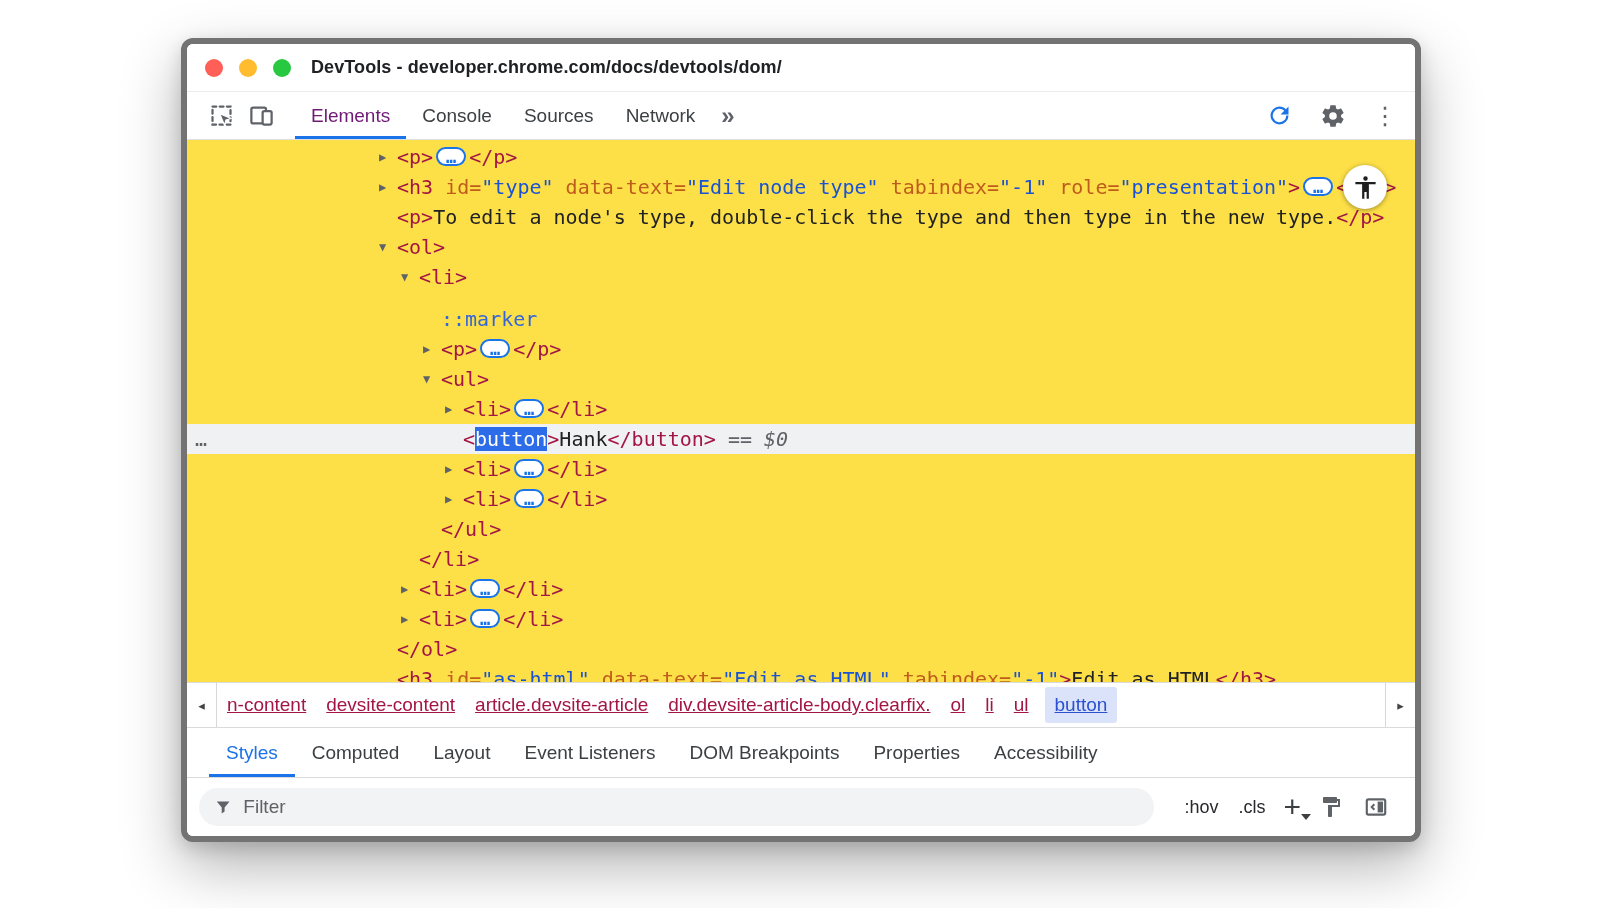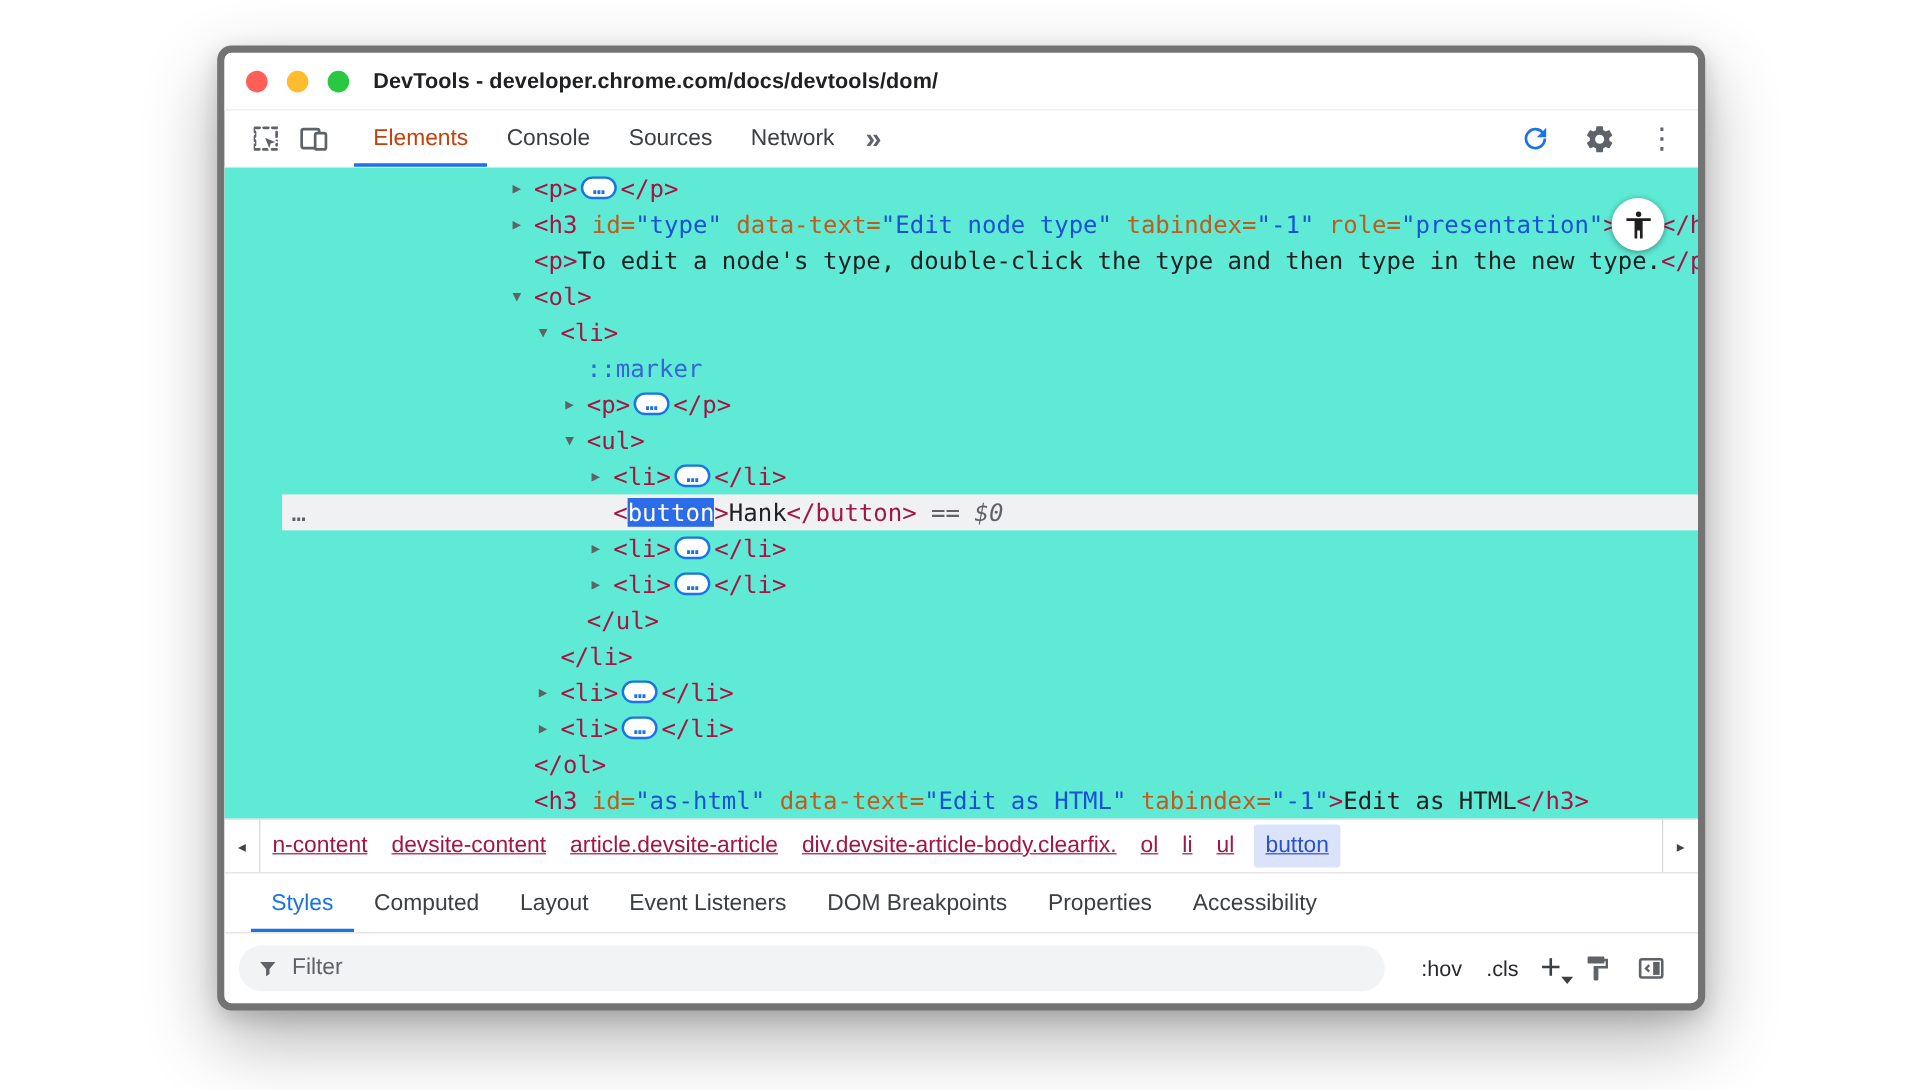--- a/index.html
+++ b/index.html
@@ -23,29 +23,29 @@
   .light.green  { background:#28c840; }
   .title { font-size:18px; font-weight:700; color:#202124; letter-spacing:.1px; }
 
   
   .toolbar { height:48px; flex:0 0 48px; display:flex; align-items:stretch;
              border-bottom:1px solid #e0e0e0; padding:0 12px 0 14px; }
   .tb-icon { width:40px; display:flex; align-items:center; justify-content:center; cursor:pointer; }
   .tabs { display:flex; margin-left:14px; }
   .tab { display:flex; align-items:center; padding:0 16px; font-size:19px; font-weight:500;
          color:#3c4043; cursor:pointer; position:relative; white-space:nowrap; }
-  .tab.active { color:#c2410c; box-shadow:inset 0 -3px 0 #1a73e8; }
+  .tab.active { color:#701a75; box-shadow:inset 0 -3px 0 #1a73e8; }
   .more-tabs { display:flex; align-items:center; padding:0 10px; color:#5f6368;
                font-size:24px; font-weight:700; cursor:pointer; }
   .tb-right { margin-left:auto; display:flex; align-items:center; gap:14px; }
   .kebab { font-size:24px; color:#5f6368; padding:0 6px; cursor:pointer; }
 
   
   .tree { flex:1 1 auto; position:relative; overflow:hidden; padding-top:2px;
-          font-family:"DejaVu Sans Mono", monospace; font-size:20px; background:#5eead4;padding-left:48px; }
+          font-family:"DejaVu Sans Mono", monospace; font-size:20px; background:#fde047; }
   .tree-line { height:30px; line-height:30px; white-space:nowrap; position:relative; }
   .tree-line.selected { background:#f0f1f2; }
   .arrow { display:inline-block; width:18px; font-size:12px; color:#5f6368;
            vertical-align:middle; transform:translateY(-2px); }
   .tk-t   { color:#a31545; }
   .tk-a   { color:#bf5b1d; }
   .tk-v   { color:#1a52d5; }
   .tk-x   { color:#202124; }
   .tk-m   { color:#3566d9; }
   .tk-eq  { color:#5f6368; }
@@ -151,21 +151,21 @@
     <div class="a11y-badge">
       <svg width="27" height="27" viewBox="0 0 24 24" fill="#1f1f1f">
         <path d="M12 2a2 2 0 110 4 2 2 0 010-4zm9 7h-6v13h-2v-6h-2v6H9V9H3V7h18v2z"></path>
       </svg>
     </div>
   <div class="tree-line" style="padding-left: 192px;"><span class="arrow">▶</span><span class="tk-t">&lt;p&gt;</span><span class="pill">…</span><span class="tk-t">&lt;/p&gt;</span></div>
       <div class="tree-line" style="padding-left: 192px;"><span class="arrow">▶</span><span class="tk-t">&lt;h3</span><span class="tk-a"> id=</span><span class="tk-v">"type"</span><span class="tk-a"> data-text=</span><span class="tk-v">"Edit node type"</span><span class="tk-a"> tabindex=</span><span class="tk-v">"-1"</span><span class="tk-a"> role=</span><span class="tk-v">"presentation"</span><span class="tk-t">&gt;</span><span class="pill">…</span><span class="tk-t">&lt;/h3&gt;</span></div>
       <div class="tree-line" style="padding-left: 192px;"><span class="arrow"></span><span class="tk-t">&lt;p&gt;</span><span class="tk-x">To edit a node's type, double-click the type and then type in the new type.</span><span class="tk-t">&lt;/p&gt;</span></div>
       <div class="tree-line" style="padding-left: 192px;"><span class="arrow">▼</span><span class="tk-t">&lt;ol&gt;</span></div>
       <div class="tree-line" style="padding-left: 214px;"><span class="arrow">▼</span><span class="tk-t">&lt;li&gt;</span></div>
-      <div class="tree-line" style="padding-left: 236px;"><span class="arrow"></span><span class="tk-m">::marker</span></div>
+      <div class="tree-line" style="padding-left: 236px; margin-top: 12px;"><span class="arrow"></span><span class="tk-m">::marker</span></div>
       <div class="tree-line" style="padding-left: 236px;"><span class="arrow">▶</span><span class="tk-t">&lt;p&gt;</span><span class="pill">…</span><span class="tk-t">&lt;/p&gt;</span></div>
       <div class="tree-line" style="padding-left: 236px;"><span class="arrow">▼</span><span class="tk-t">&lt;ul&gt;</span></div>
       <div class="tree-line" style="padding-left: 258px;"><span class="arrow">▶</span><span class="tk-t">&lt;li&gt;</span><span class="pill">…</span><span class="tk-t">&lt;/li&gt;</span></div>
       <div class="tree-line selected" style="padding-left: 258px;"><span class="arrow"></span><span class="tk-t">&lt;</span><span class="tk-sel">button</span><span class="tk-t">&gt;</span><span class="tk-x">Hank</span><span class="tk-t">&lt;/button&gt;</span><span class="tk-eq"> == </span><span class="tk-d">$0</span><span class="gutter">…</span></div>
       <div class="tree-line" style="padding-left: 258px;"><span class="arrow">▶</span><span class="tk-t">&lt;li&gt;</span><span class="pill">…</span><span class="tk-t">&lt;/li&gt;</span></div>
       <div class="tree-line" style="padding-left: 258px;"><span class="arrow">▶</span><span class="tk-t">&lt;li&gt;</span><span class="pill">…</span><span class="tk-t">&lt;/li&gt;</span></div>
       <div class="tree-line" style="padding-left: 236px;"><span class="arrow"></span><span class="tk-t">&lt;/ul&gt;</span></div>
       <div class="tree-line" style="padding-left: 214px;"><span class="arrow"></span><span class="tk-t">&lt;/li&gt;</span></div>
       <div class="tree-line" style="padding-left: 214px;"><span class="arrow">▶</span><span class="tk-t">&lt;li&gt;</span><span class="pill">…</span><span class="tk-t">&lt;/li&gt;</span></div>
       <div class="tree-line" style="padding-left: 214px;"><span class="arrow">▶</span><span class="tk-t">&lt;li&gt;</span><span class="pill">…</span><span class="tk-t">&lt;/li&gt;</span></div>

